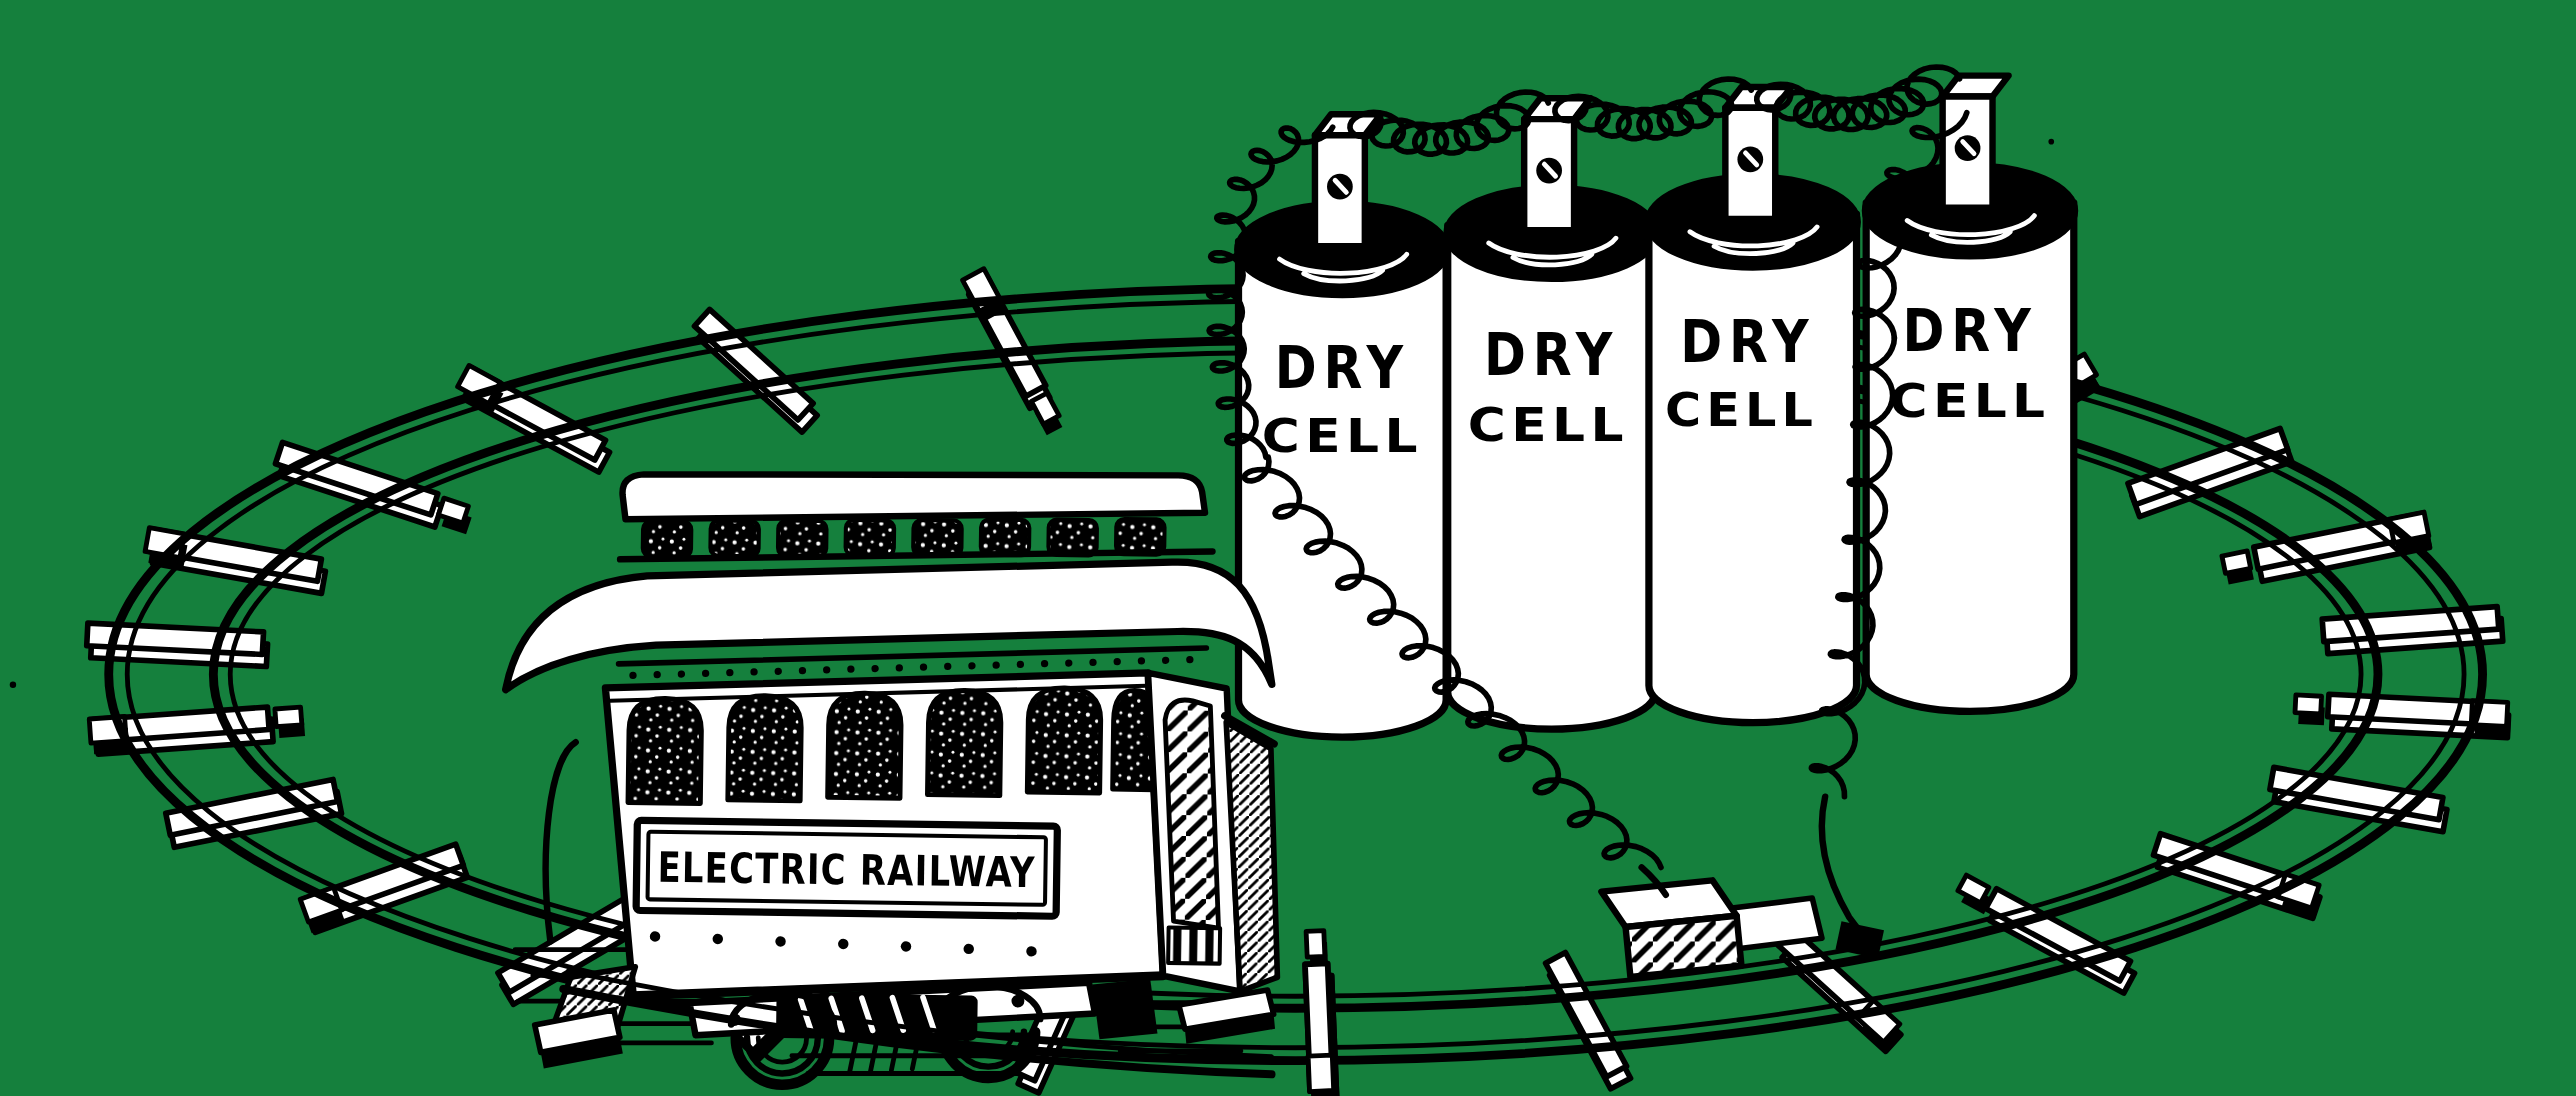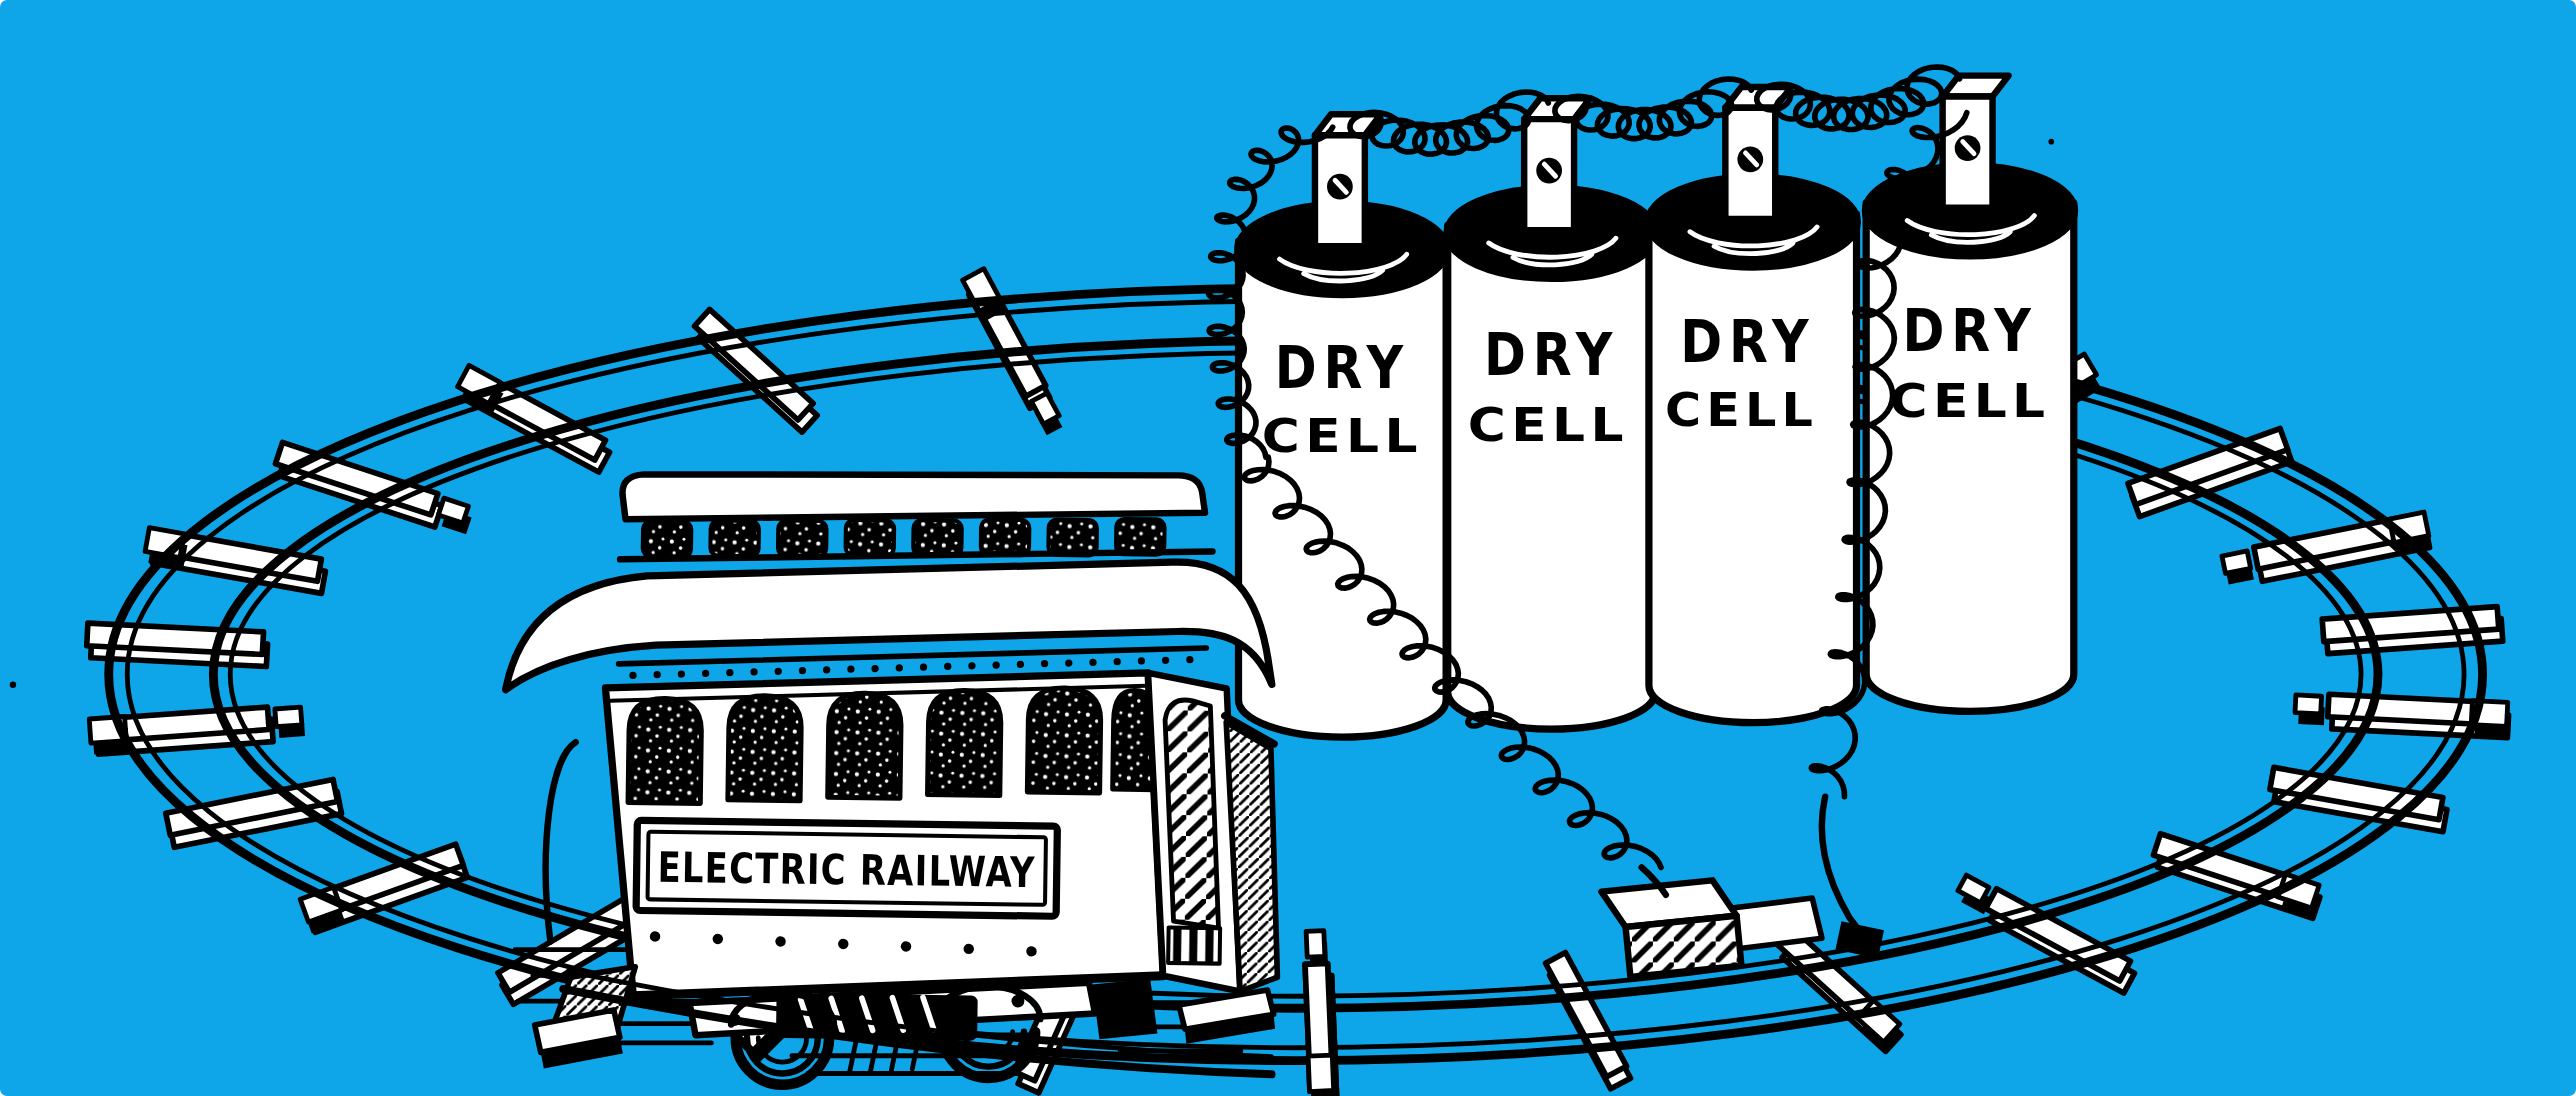--- a/index.html
+++ b/index.html
@@ -1,16 +1,16 @@
 <!DOCTYPE html>
 <html style="font-size:13px"><head>
 <meta charset="utf-8">
 <style>
   html,body{margin:0;padding:0;background:#fff;}
-  .stage{position:relative;width:2576px;height:1096px;background:#0ea5e9;overflow:hidden;border-radius:7px;}
+  .stage{position:relative;width:2576px;height:1096px;background:#15803d;overflow:hidden;}
   svg{display:block;}
   svg *{stroke-linecap:round;stroke-linejoin:round;}
   text{font-family:"DejaVu Sans","Liberation Sans",sans-serif;fill:#000;}
   .cell-label-1{font-size:74px;font-weight:bold;letter-spacing:10px;}
   .cell-label-2{font-size:58px;font-weight:bold;letter-spacing:6px;}
   .sign-text{font-size:52px;font-weight:bold;letter-spacing:2px;}
 </style>
 </head>
 <body>
 

